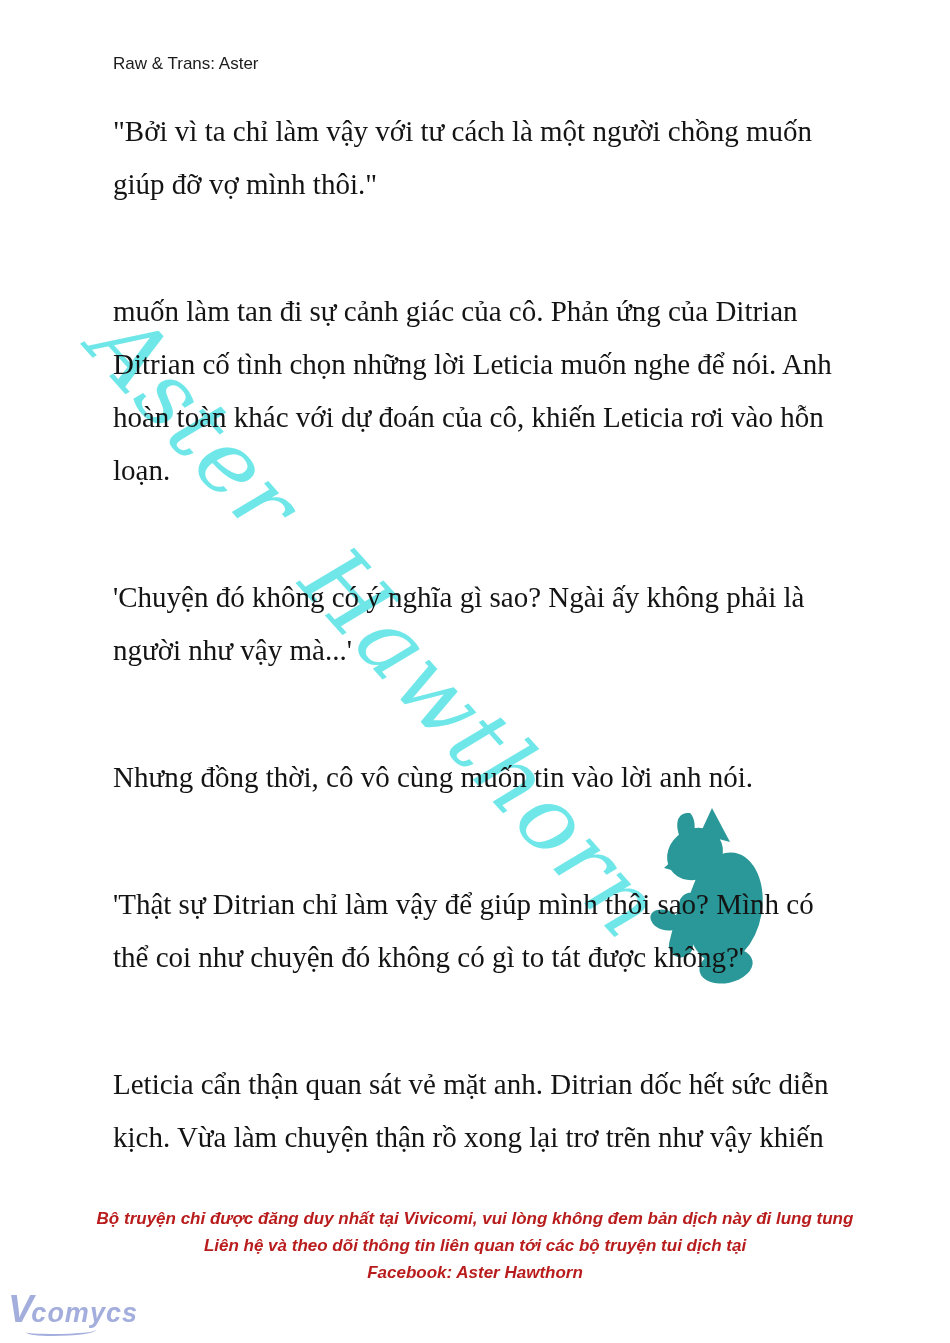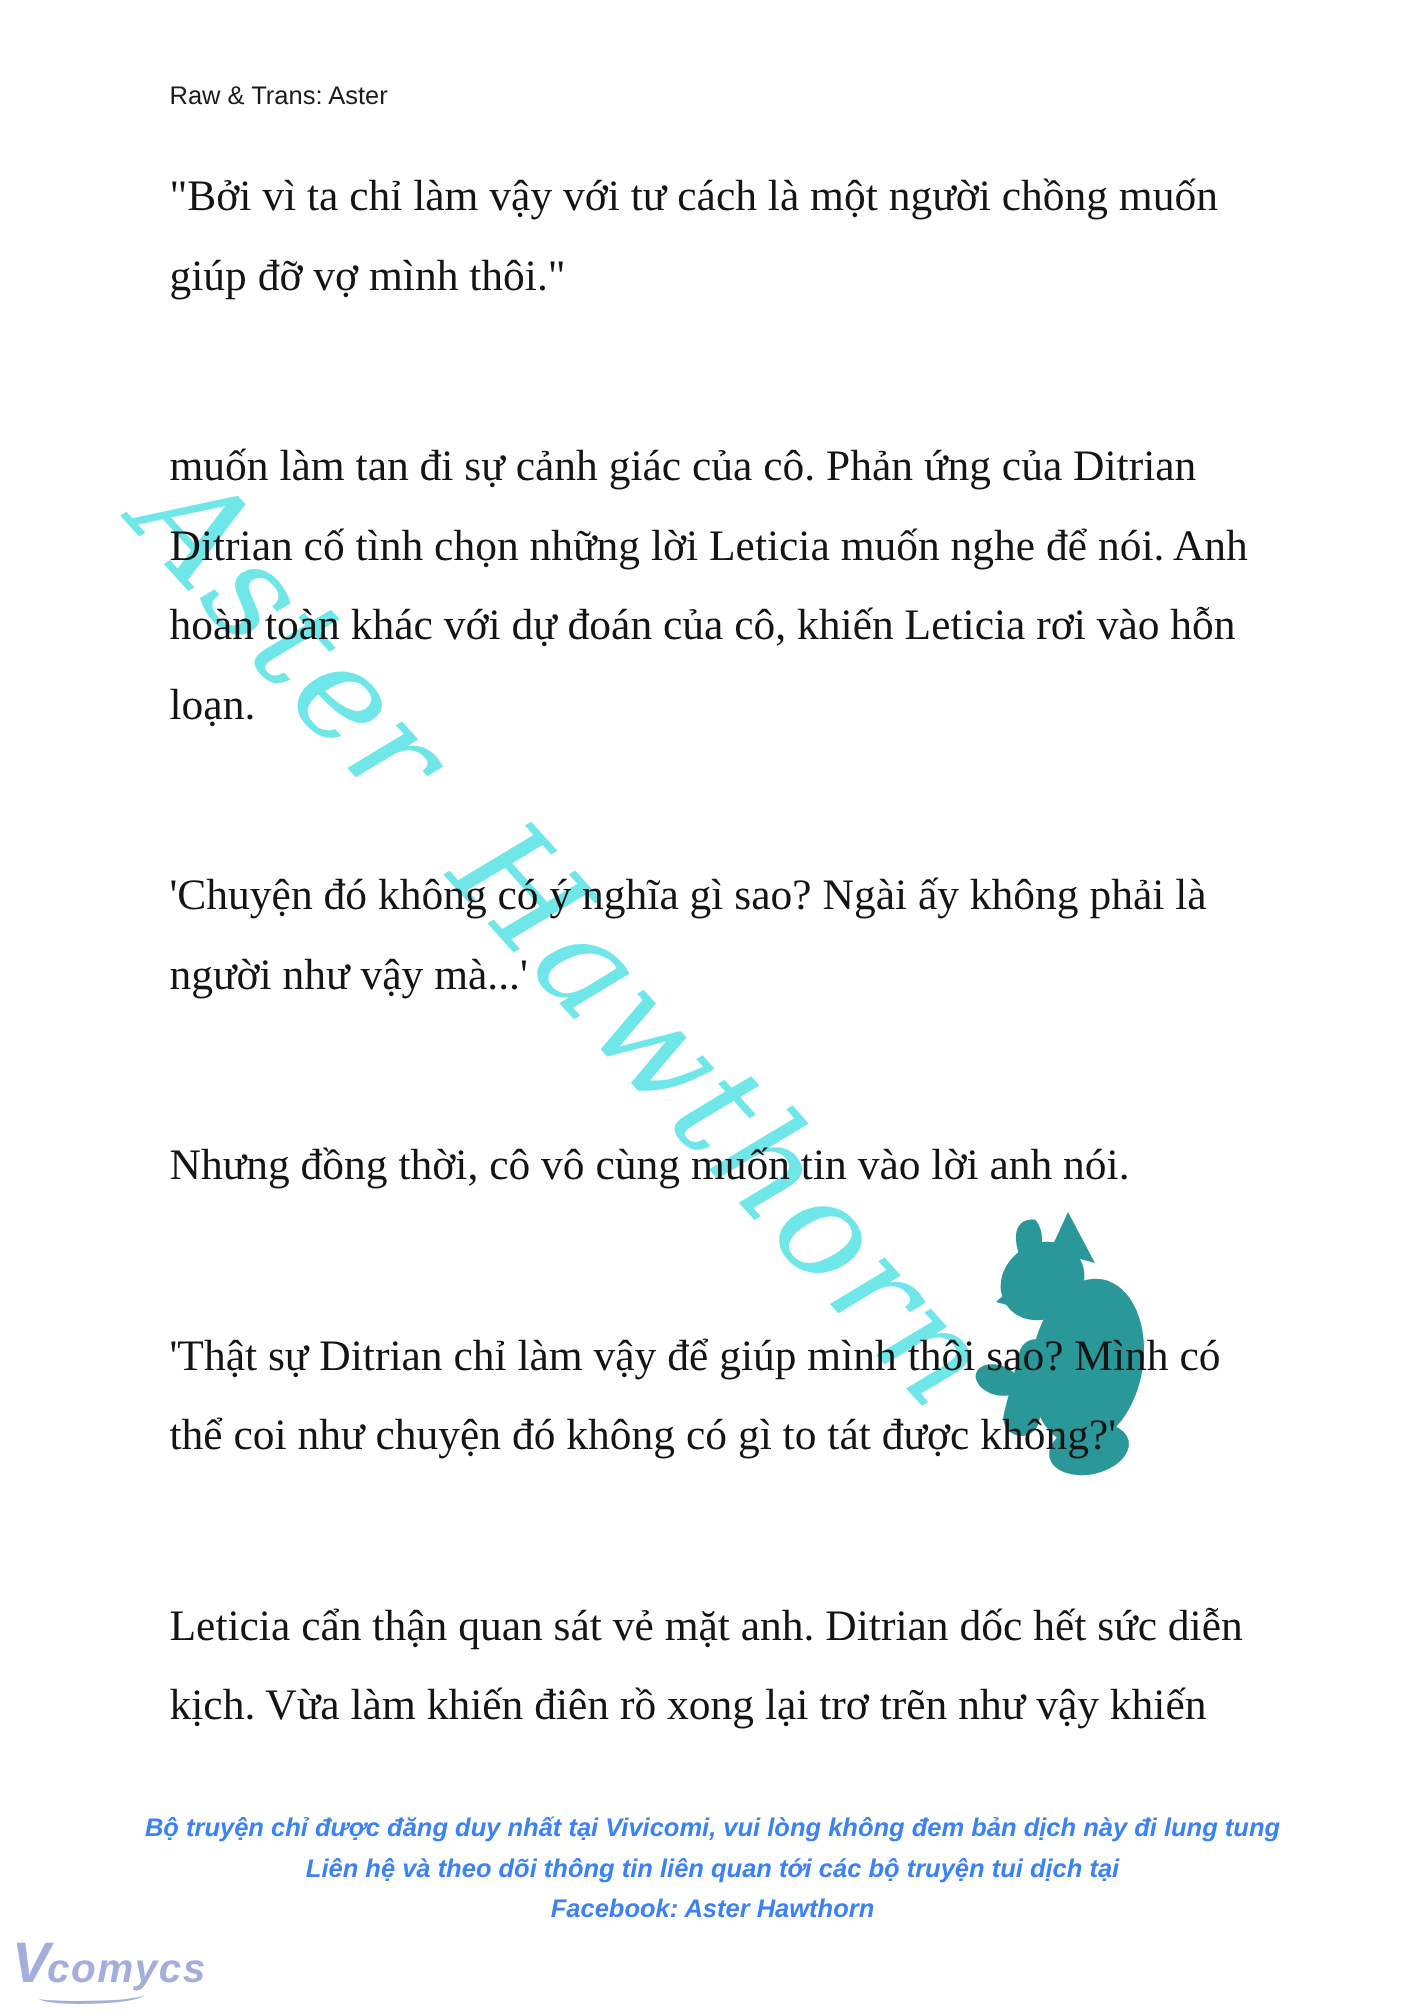--- a/index.html
+++ b/index.html
@@ -55,21 +55,21 @@
   .tline{white-space:nowrap;}
   .footer{
     position:absolute;
     left:0;right:0;top:1205px;
     text-align:center;
     font-family:"Liberation Sans", sans-serif;
     font-weight:bold;
     font-style:italic;
     font-size:17px;
     line-height:27px;
-    color:#3b82f6;
+    color:#b91c1c;
     z-index:3;
   }
   .logo{
     position:absolute;
     left:8px;top:1290px;
     font-family:"Liberation Sans", sans-serif;
     font-style:italic;
     font-weight:bold;
     color:#a3aedd;
     z-index:3;
@@ -124,21 +124,21 @@
     </div>
     <div class="para">
       <div class="tline">Nhưng đồng thời, cô vô cùng muốn tin vào lời anh nói.</div>
     </div>
     <div class="para">
       <div class="tline">'Thật sự Ditrian chỉ làm vậy để giúp mình thôi sao? Mình có</div>
       <div class="tline">thể coi như chuyện đó không có gì to tát được không?'</div>
     </div>
     <div class="para">
       <div class="tline">Leticia cẩn thận quan sát vẻ mặt anh. Ditrian dốc hết sức diễn</div>
-      <div class="tline">kịch. Vừa làm khiến điên rồ xong lại trơ trẽn như vậy khiến</div>
+      <div class="tline">kịch. Vừa làm chuyện thận rồ xong lại trơ trẽn như vậy khiến</div>
     </div>
   </div>
 
   <div class="footer">
     <div>Bộ truyện chỉ được đăng duy nhất tại Vivicomi, vui lòng không đem bản dịch này đi lung tung</div>
     <div>Liên hệ và theo dõi thông tin liên quan tới các bộ truyện tui dịch tại</div>
     <div>Facebook: Aster Hawthorn</div>
   </div>
 
   <div class="logo">

